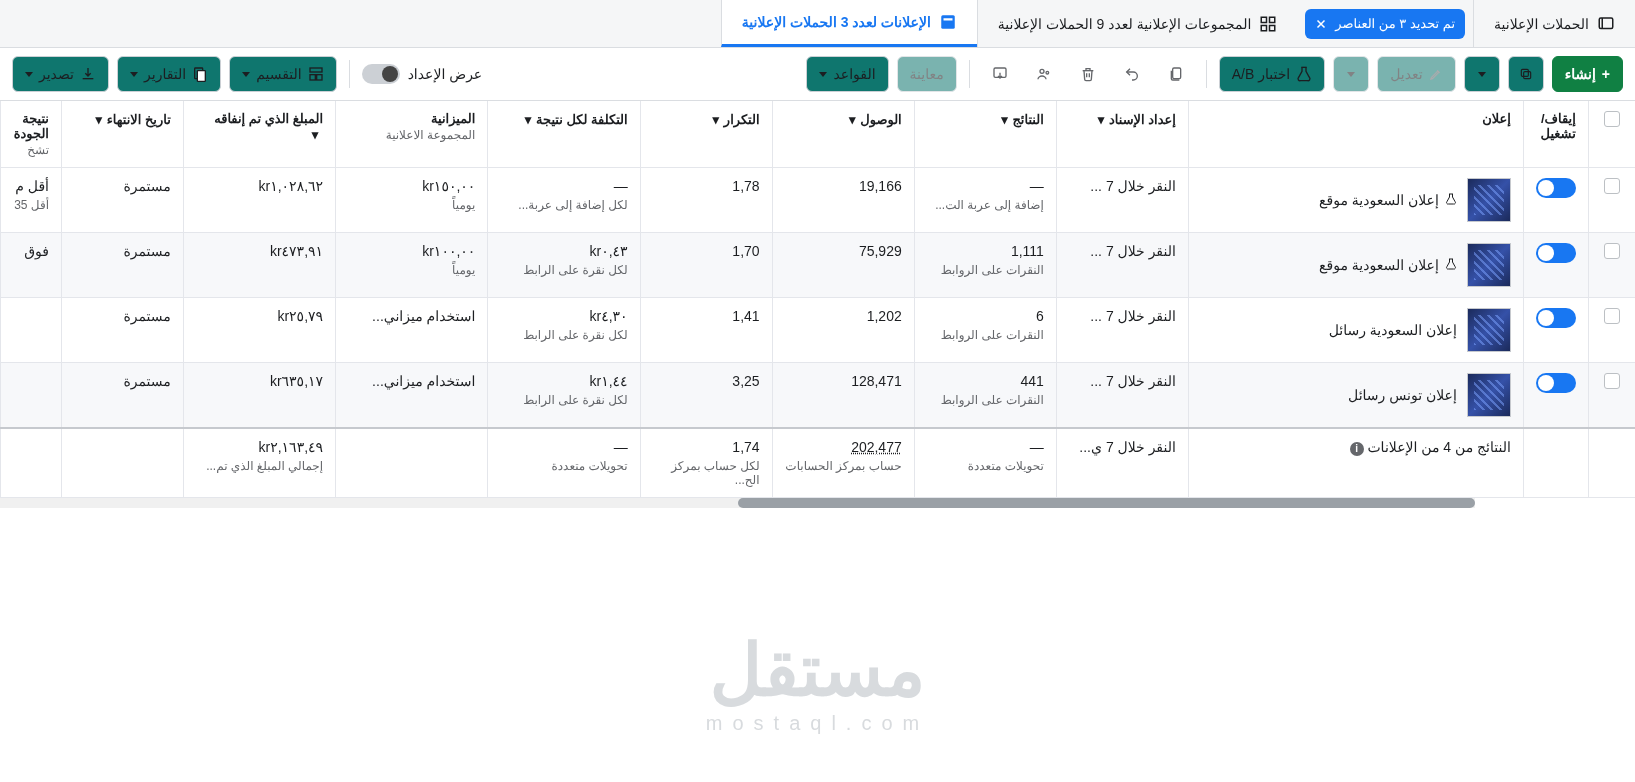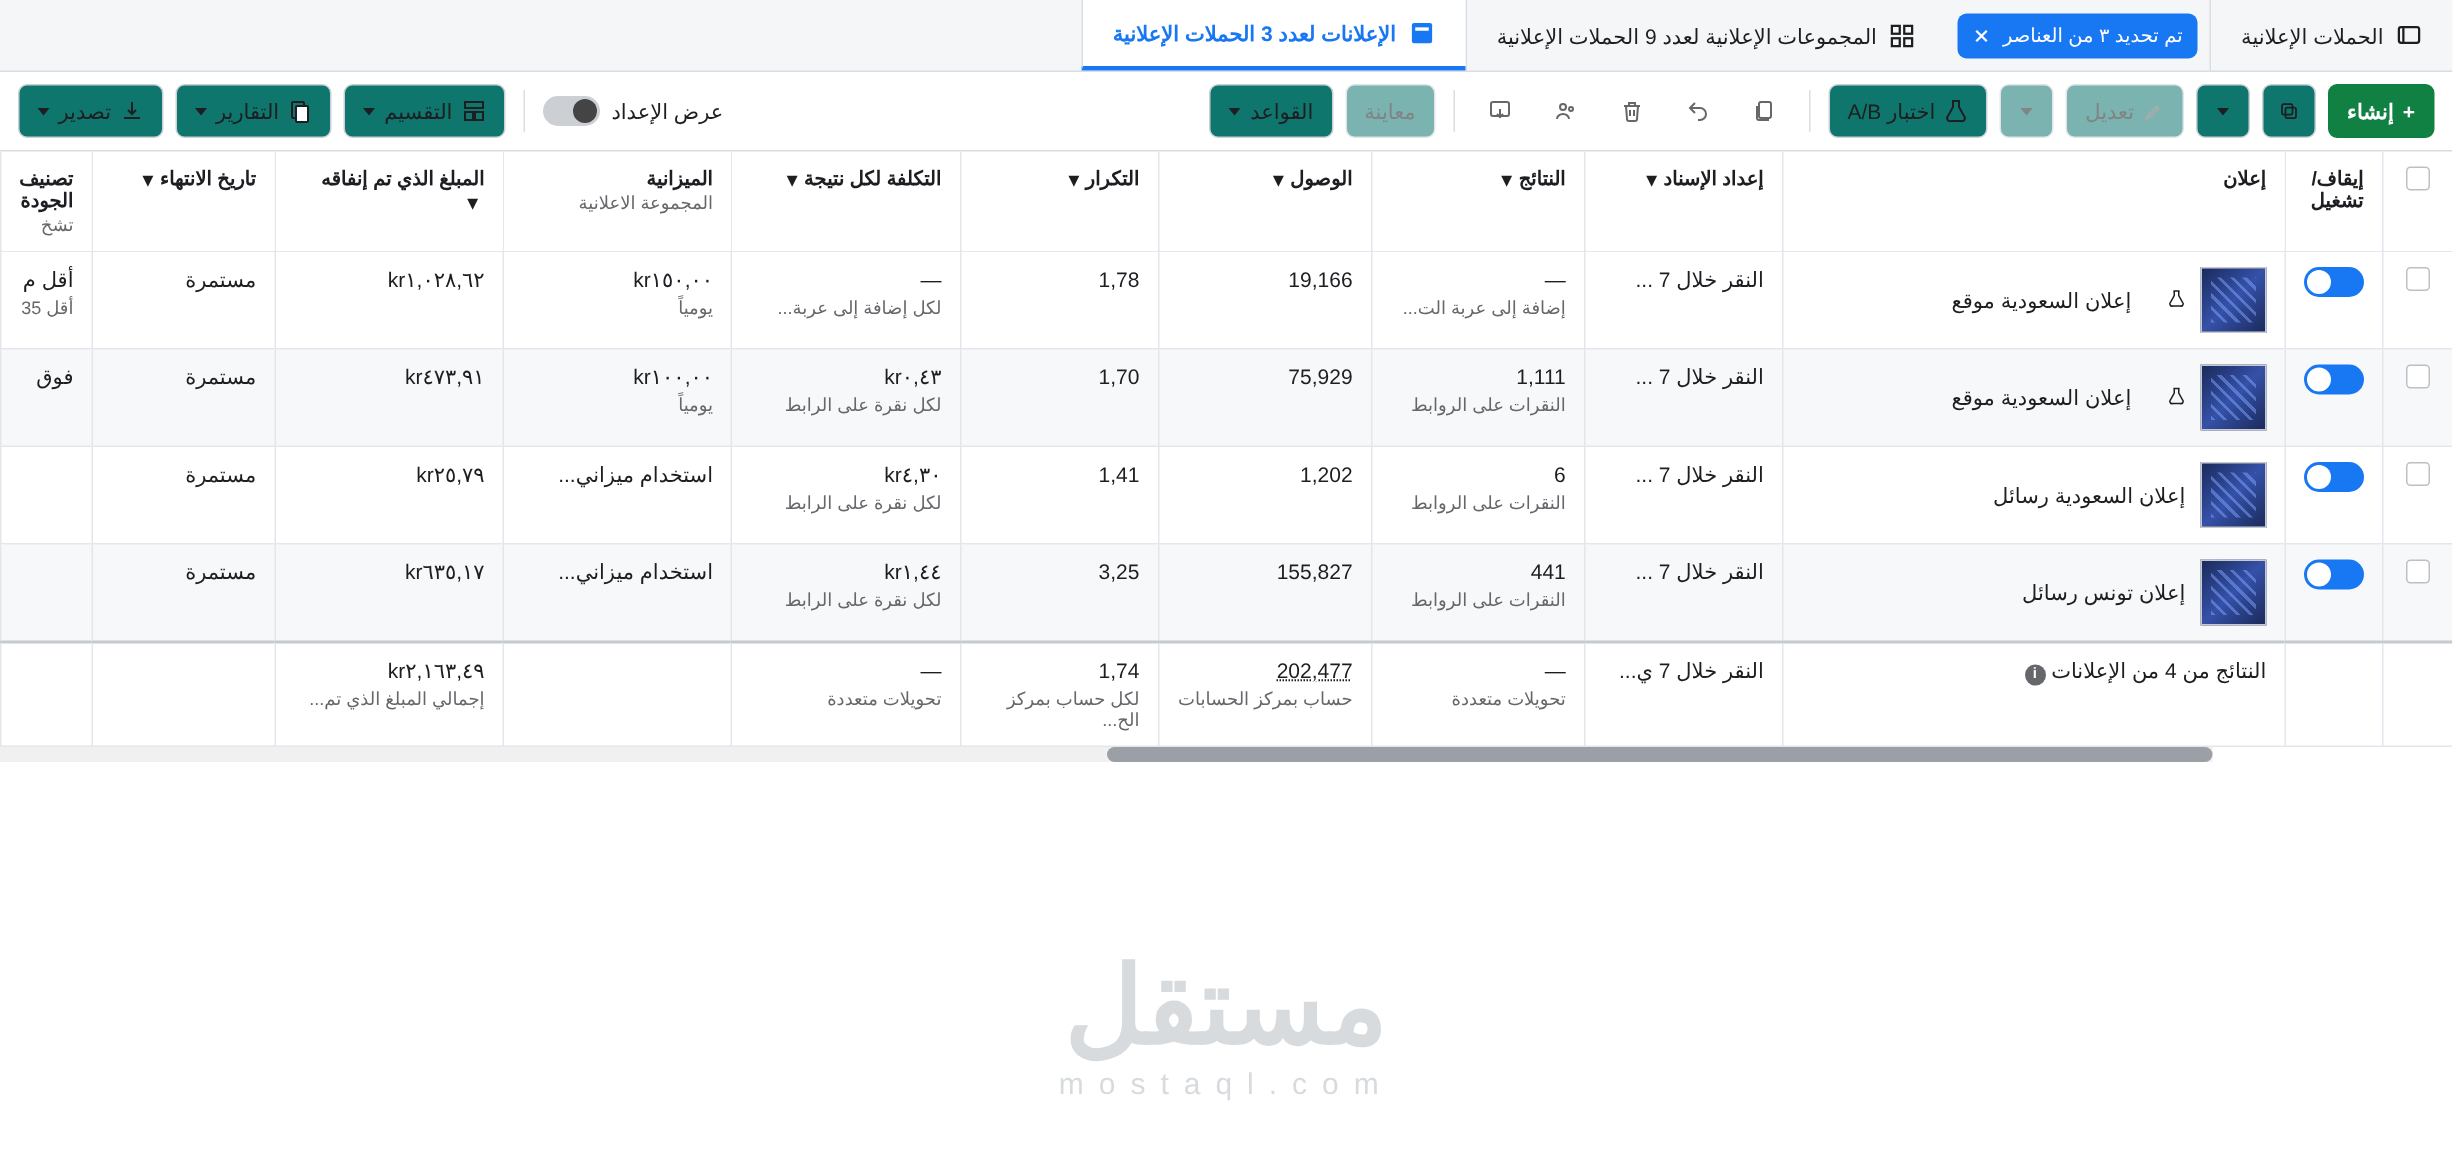--- a/index.html
+++ b/index.html
@@ -191,21 +191,21 @@
   border: 1px solid #c6c9ce;
   flex-shrink: 0;
   position: relative;
 }
 .thumb::after {
   content:"";
   position:absolute; inset:6px;
   background: repeating-linear-gradient(45deg,#7da3ff 0 2px, transparent 2px 6px);
   opacity:.5;
 }
-.ad-name { display:flex; align-items:center; gap:24px; }
+.ad-name { display:flex; align-items:center; gap:6px; }
 .flask-mark { color:#1c1e21; }
 .subtext { color:#65676b; font-size:12px; margin-top:4px; display:block; }
 .cell-primary { color:#1c1e21; }
 
 .switch {
   position: relative;
   width: 40px; height: 20px;
   border-radius: 10px;
   background: #1877f2;
   cursor: pointer;
@@ -415,21 +415,21 @@
       <th class="col-toggle"><span>إيقاف/تشغيل</span></th>
       <th class="col-ad"><span>إعلان</span></th>
       <th class="col-attr"><span>إعداد الإسناد</span><span class="sort-btn">▾</span></th>
       <th class="col-results"><span>النتائج</span><span class="sort-btn">▾</span></th>
       <th class="col-reach"><span>الوصول</span><span class="sort-btn">▾</span></th>
       <th class="col-freq"><span>التكرار</span><span class="sort-btn">▾</span></th>
       <th class="col-cpr"><span>التكلفة لكل نتيجة</span><span class="sort-btn">▾</span></th>
       <th class="col-budget"><span>الميزانية</span><span class="th-sub">المجموعة الاعلانية</span></th>
       <th class="col-spent"><span>المبلغ الذي تم إنفاقه</span><span class="sort-btn">▾</span></th>
       <th class="col-end"><span>تاريخ الانتهاء</span><span class="sort-btn">▾</span></th>
-      <th class="col-quality"><span>تصنيف الجودة</span><span class="th-sub">تشخ</span></th>
+      <th class="col-quality"><span>نتيجة الجودة</span><span class="th-sub">تشخ</span></th>
     </tr>
   </thead>
   <tbody id="tbody">
 
   <tr>
           <td class="col-checkbox"><span class="chk"></span></td>
           <td class="col-toggle">
             <div class="switch">
               <div class="dot"></div>
             </div>
@@ -520,21 +520,21 @@
           <td class="col-ad">
             <div class="ad-cell">
               <div class="thumb"></div>
               <div class="ad-name">
                 <span>إعلان تونس رسائل</span>
               </div>
             </div>
           </td>
           <td class="col-attr">النقر خلال 7 ...</td>
           <td class="col-results"><span class="cell-primary">441</span><span class="subtext">النقرات على الروابط</span></td>
-          <td class="col-reach">155,827</td>
+          <td class="col-reach">128,471</td>
           <td class="col-freq">3,25</td>
           <td class="col-cpr"><span class="cell-primary">kr١,٤٤</span><span class="subtext">لكل نقرة على الرابط</span></td>
           <td class="col-budget"><span class="cell-primary">استخدام ميزاني...</span></td>
           <td class="col-spent">kr٦٣٥,١٧</td>
           <td class="col-end">مستمرة</td>
           <td class="col-quality"><span class="cell-primary"></span></td>
         </tr>
         <tr class="footer-row">
           <td class="col-checkbox"></td>
           <td class="col-toggle"></td>

